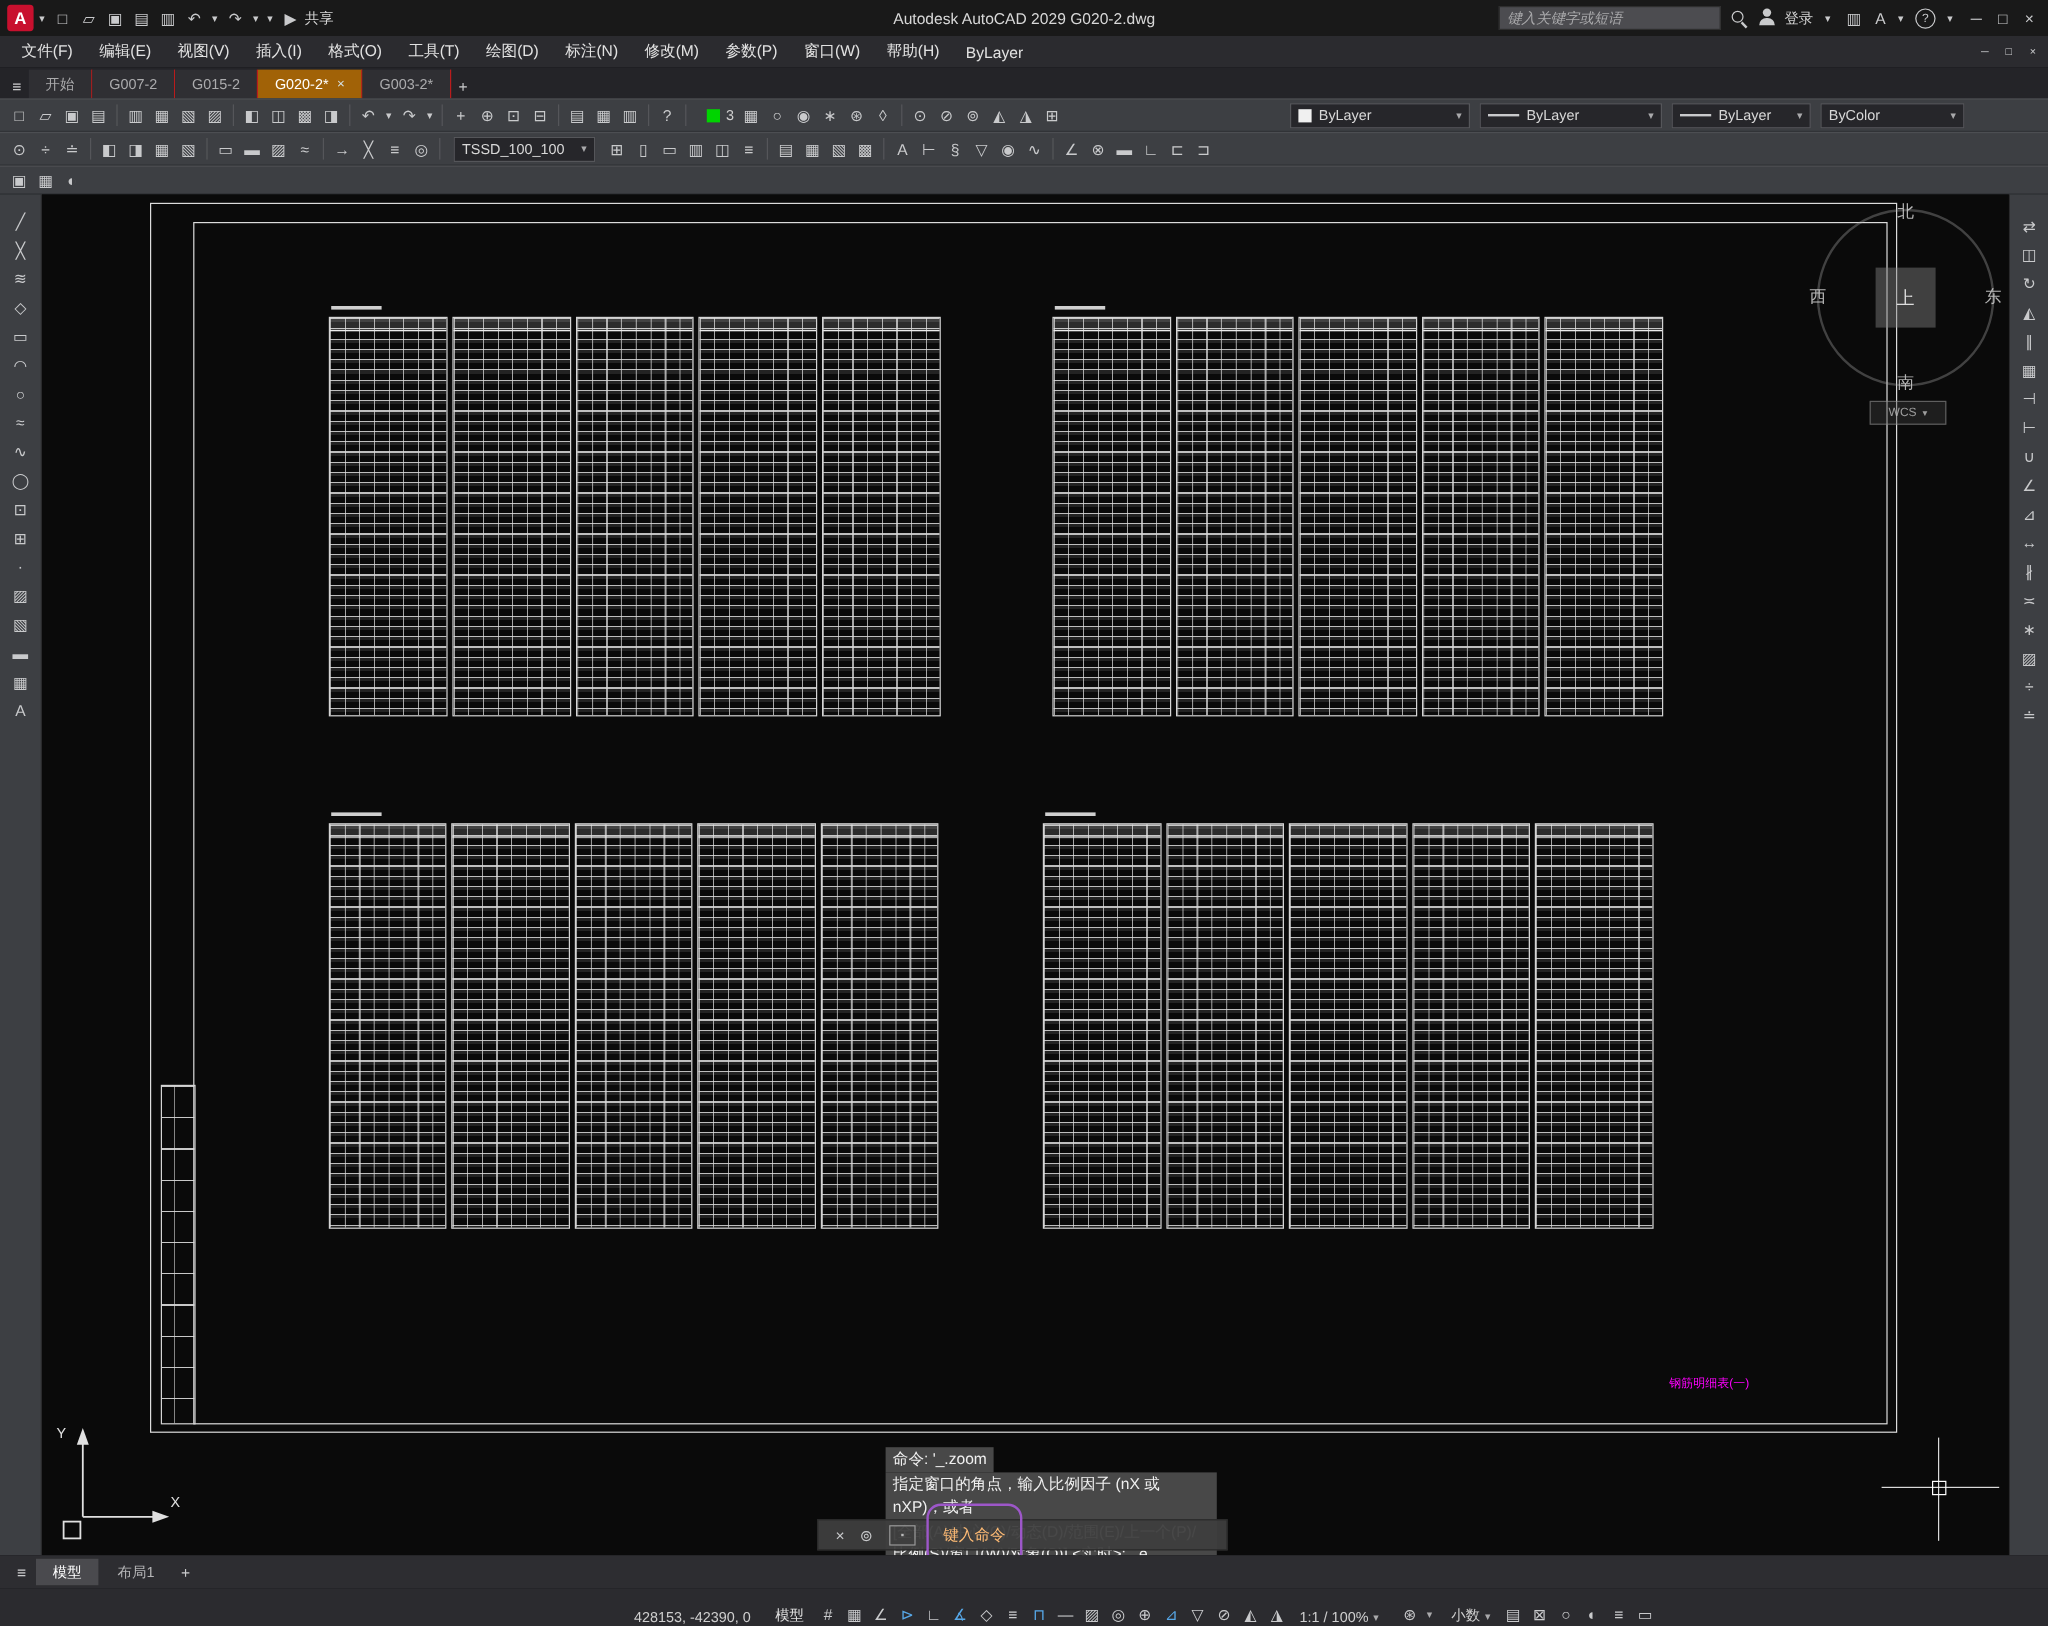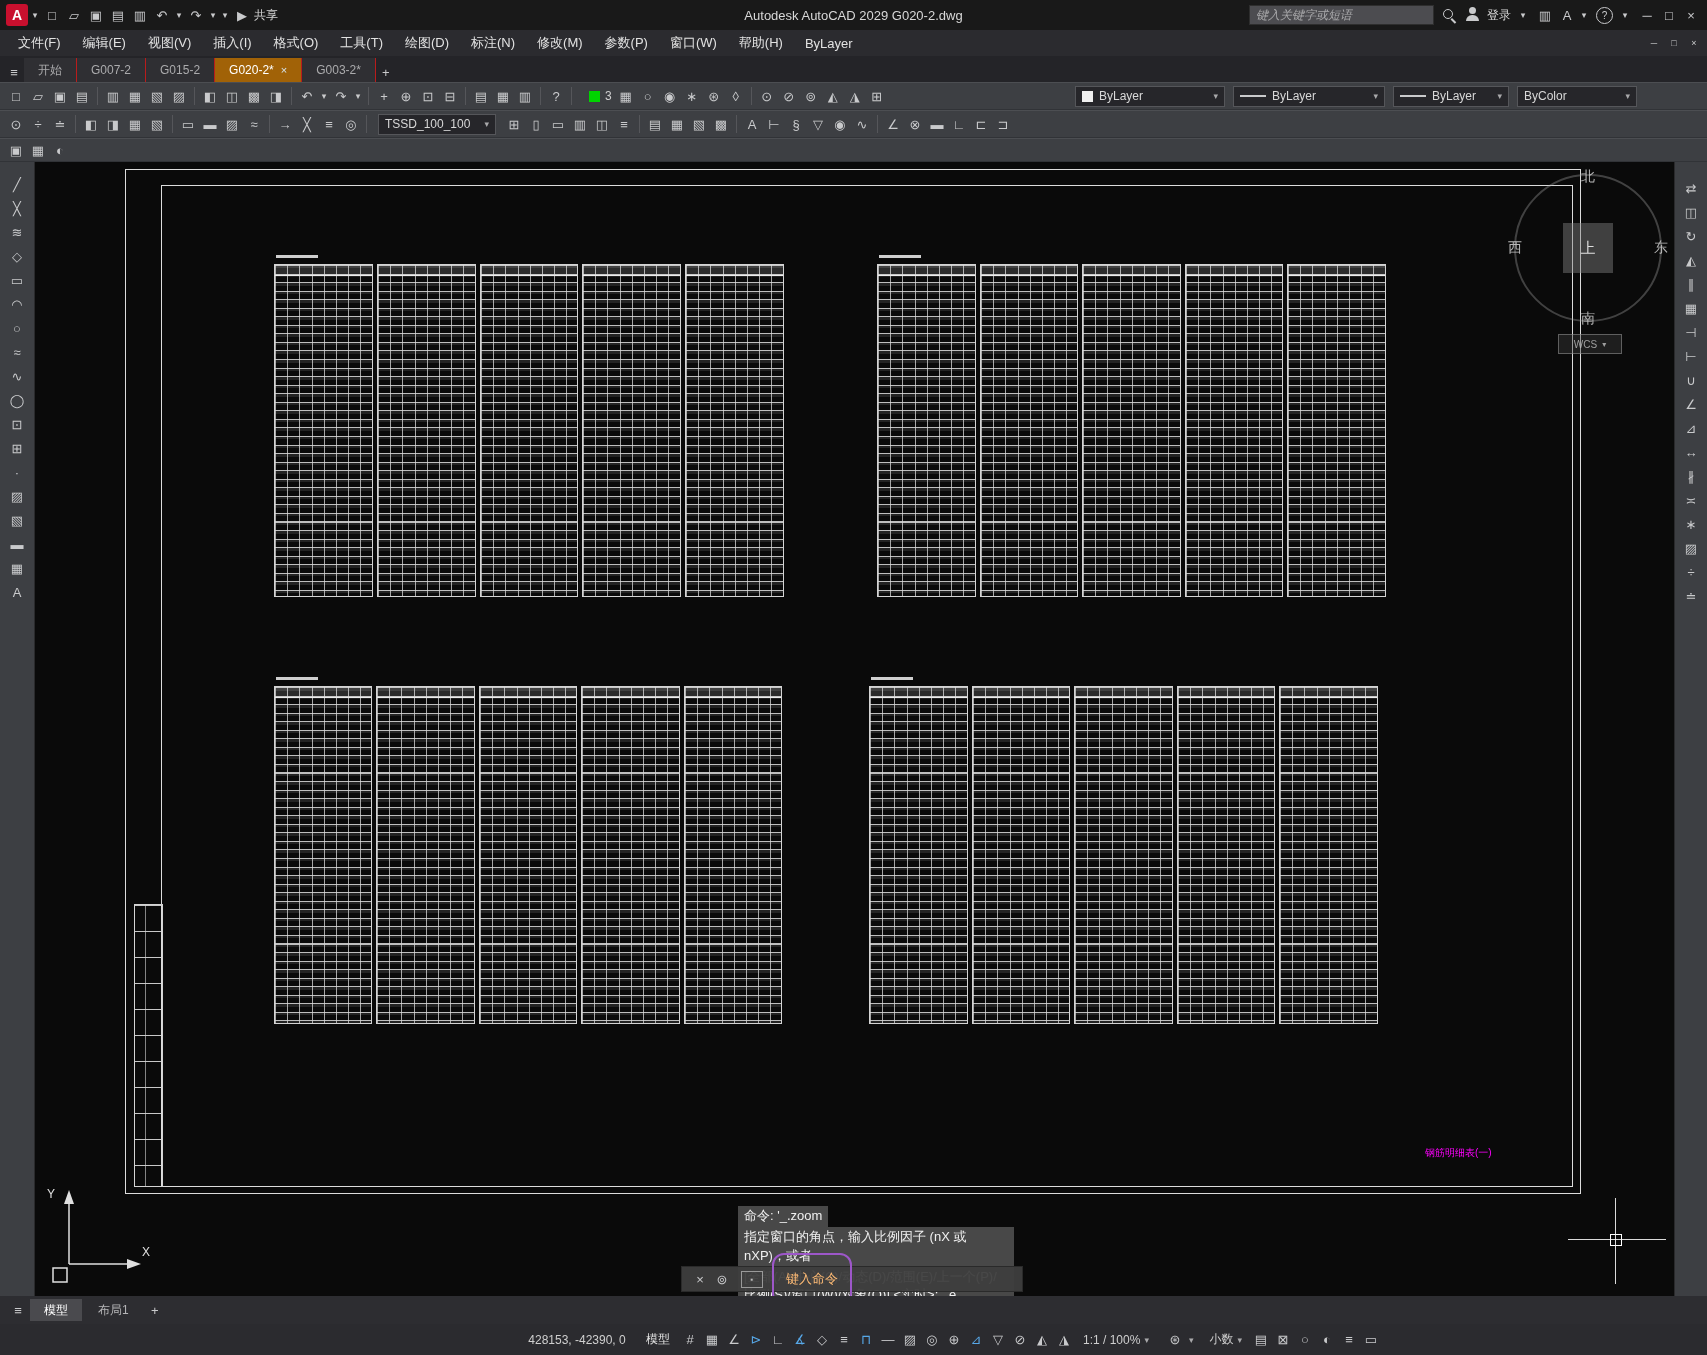--- a/index.html
+++ b/index.html
@@ -98,30 +98,30 @@
   #cmdhist div{display:table;background:rgba(78,78,78,.92);color:#f0f0f0;font-size:13px;padding:1px 6px;line-height:1.45;}
   #cmdbar{position:absolute;left:646px;top:1104px;width:342px;height:26px;background:rgba(62,62,62,.95);
           border:1px solid #2a2a2a;display:flex;align-items:center;gap:9px;padding:0 8px;box-sizing:border-box;}
   .cmd-pill{border:2px solid #9d57c9;border-radius:12px;padding:15px 12px;color:#fdba74;font-size:13px;white-space:nowrap;}
   .cmd-chip{width:20px;height:15px;border:1px solid #999;display:flex;align-items:center;justify-content:center;
             font-size:8px;color:#bbb;}
 
   
   .chx{position:absolute;background:rgba(255,255,255,.85);}
   #pickbox{position:absolute;left:1575px;top:1072px;width:10px;height:10px;border:1px solid #fff;}
-  #magenta-note{position:absolute;left:1390px;top:984px;color:#ff00ff;font-size:10px;white-space:nowrap;}
+  #magenta-note{position:absolute;left:1356px;top:984px;color:#ff00ff;font-size:10px;white-space:nowrap;}
 
   
   #modeltabs{left:0;top:1296px;width:1707px;height:28px;background:#2d2d31;display:flex;align-items:center;
              padding:0 8px;box-sizing:border-box;gap:2px;}
   .mtab{padding:0 14px;height:22px;display:flex;align-items:center;font-size:12px;color:#b5b5b7;}
   .mtab.active{background:#4a4a4e;color:#fff;}
 
   
-  #statusbar{left:0;top:1324px;width:1707px;height:31px;background:#2b2b2f;display:flex;align-items:center;
+  #statusbar{left:0;top:1324px;width:1707px;height:31px;background:#2b2b2f;display:flex;align-items:flex-end;
              box-sizing:border-box;padding-left:518px;gap:2px;font-size:12px;}
   #coords{min-width:118px;color:#cfcfcf;text-align:center;white-space:nowrap;}
   .sb-dd{display:flex;align-items:center;gap:4px;padding:0 7px;color:#cfcfcf;white-space:nowrap;}
   .sb-dd .caret{font-size:9px;color:#a9a9ab;}
   #sb-model{padding:0 8px;color:#e0e0e0;}
 </style>
 </head>
 <body>
 
 <div id="root">

